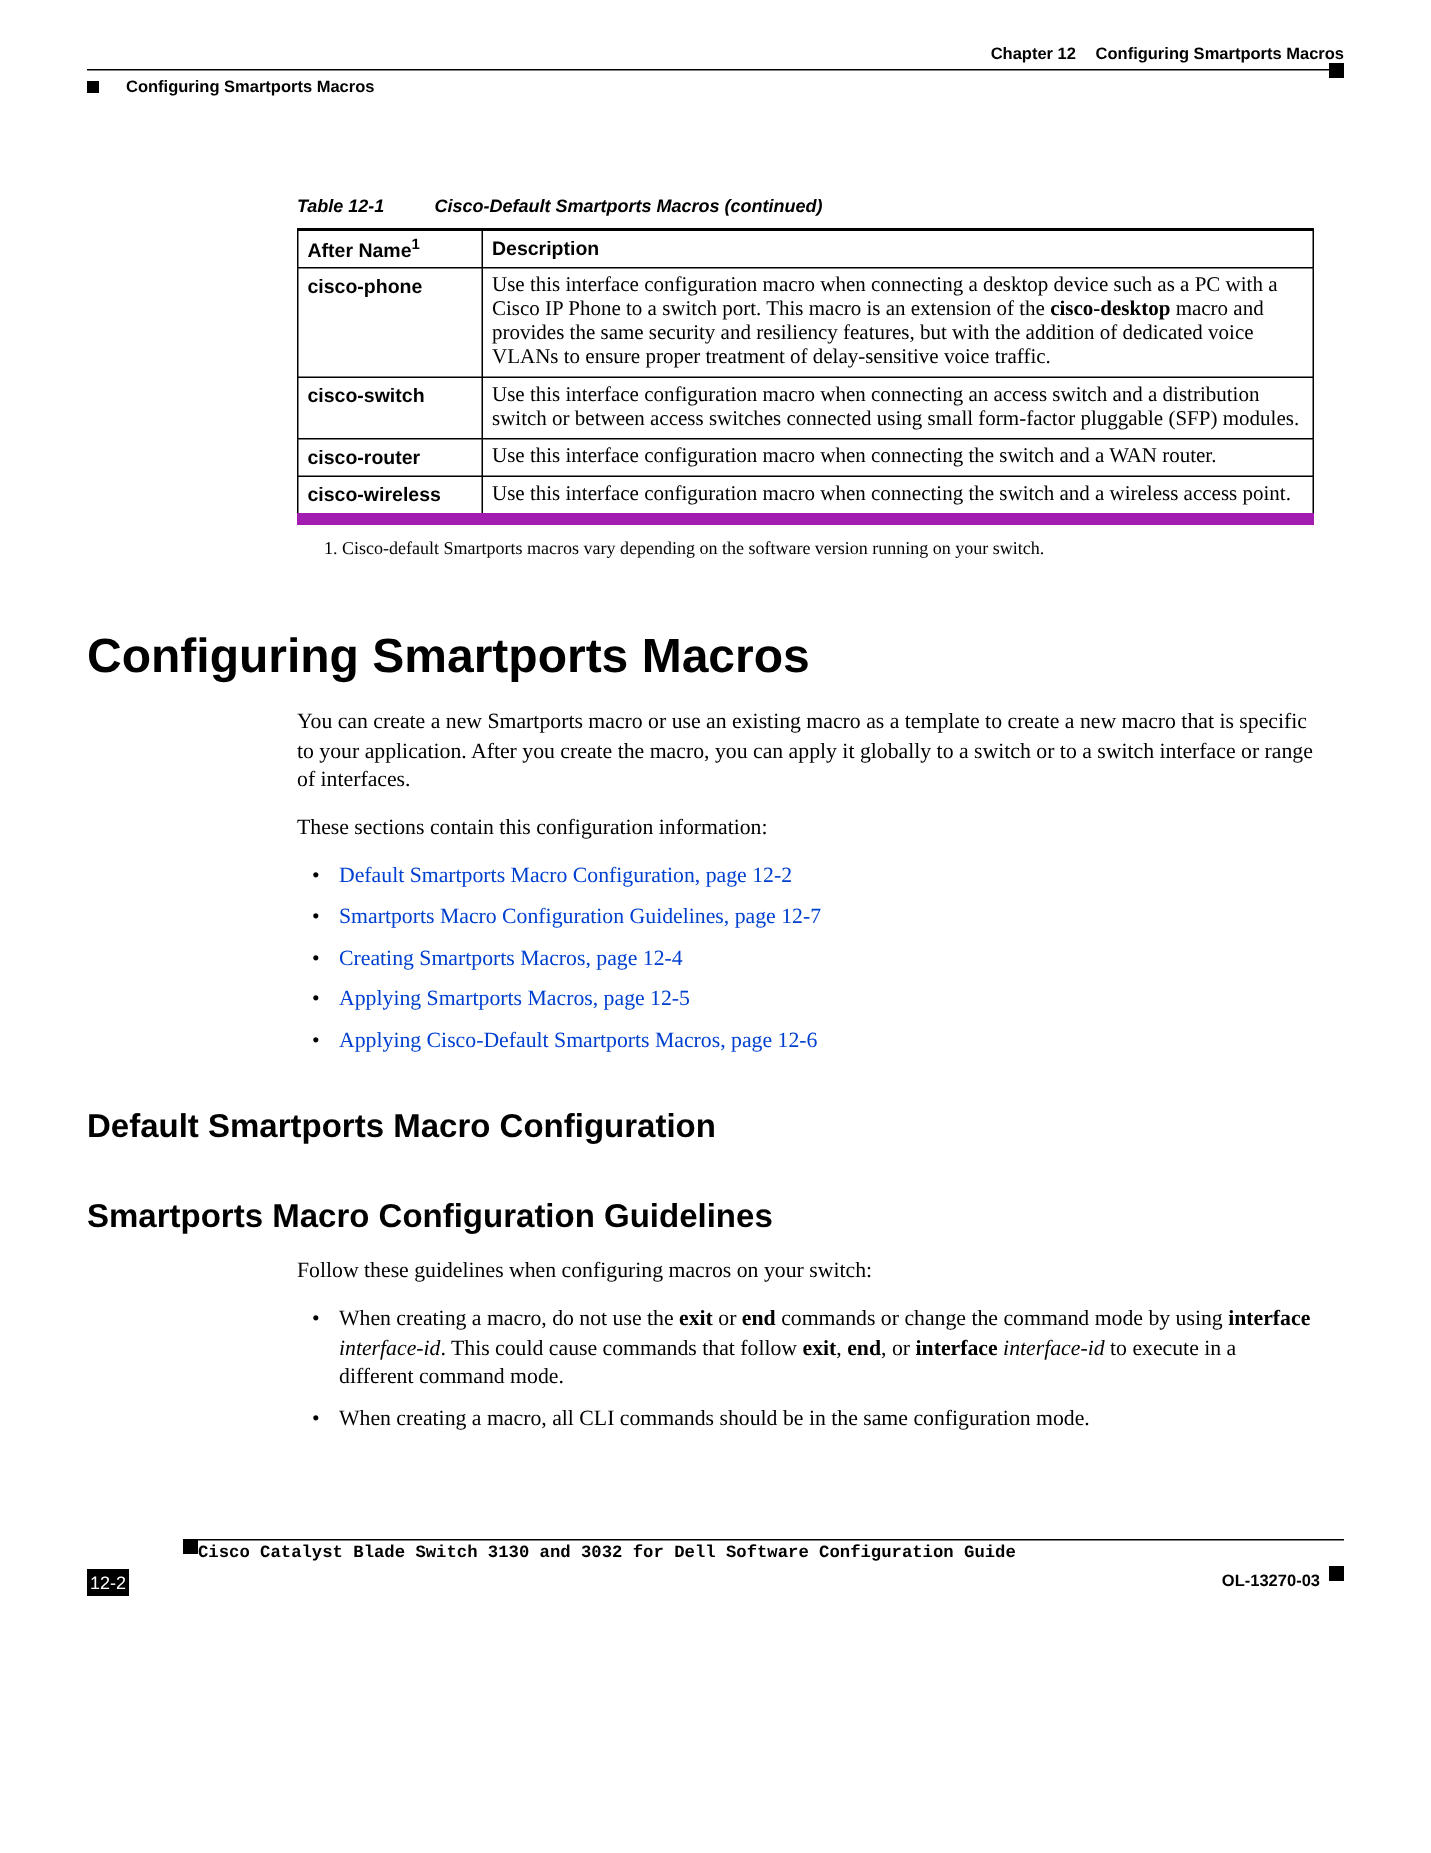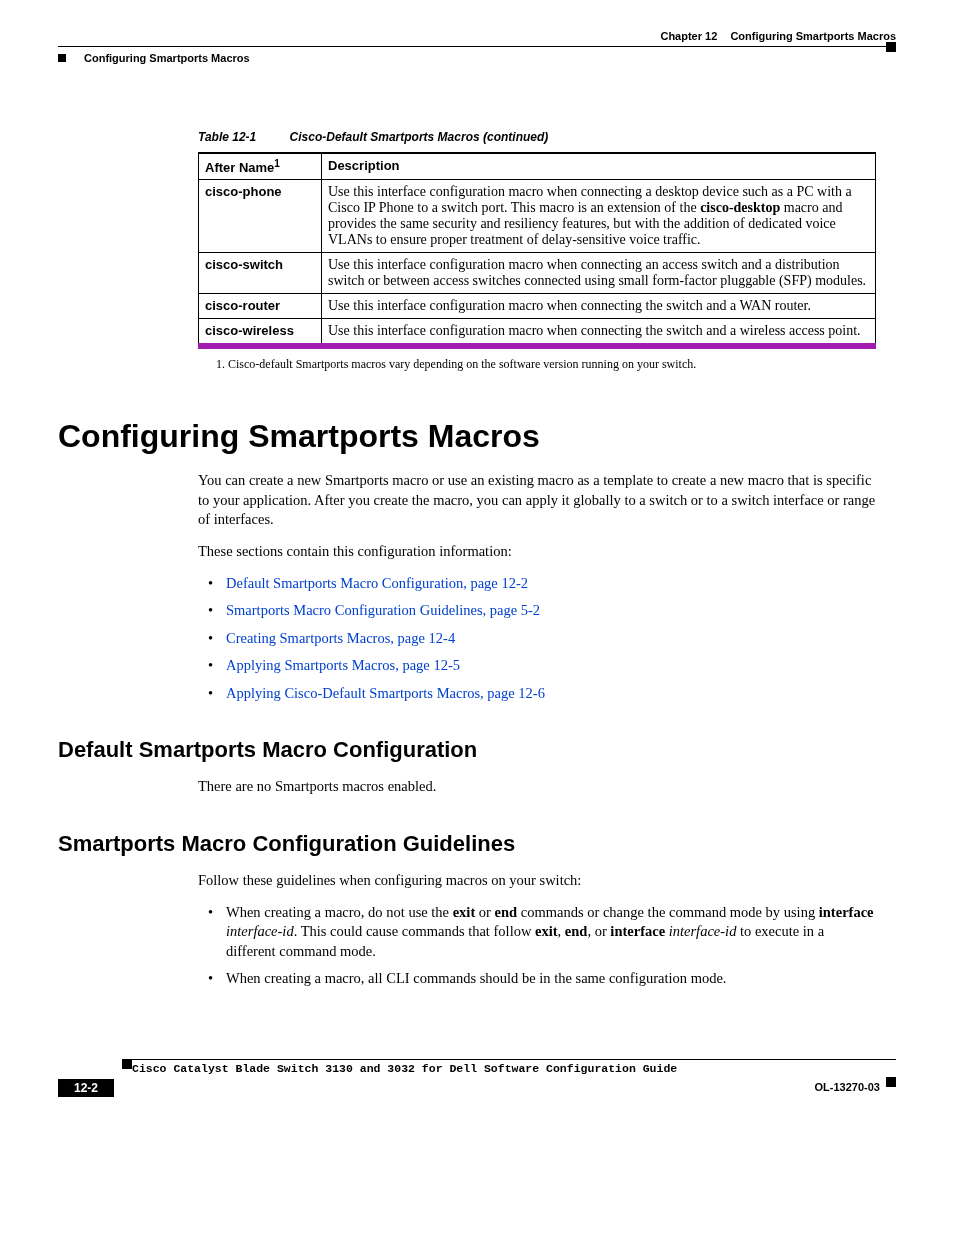--- a/index.html
+++ b/index.html
@@ -77,21 +77,21 @@
     padding: 4px 6px;
     vertical-align: top;
     text-align: left;
   }
   table.macros th {
     font-family: Arial, Helvetica, sans-serif;
     font-weight: bold;
     font-size: 13px;
     border-top: 2px solid #000;
   }
-  table.macros tr:last-child td { border-bottom: 6px solid #a21caf; }
+  table.macros tr:last-child td { border-bottom: 8px solid #a21caf; }
   table.macros .c1 { width: 110px; font-family: Arial, Helvetica, sans-serif; font-weight:bold; font-size:13px; }
   .sup { font-size: 10px; vertical-align: super; }
 
   .tnote {
     font-size: 12px;
     margin: 8px 0 0 18px;
     text-indent: -18px;
     padding-left: 18px;
   }
 
@@ -125,22 +125,22 @@
   .ftr-rule { border-top:1px solid #000; margin-bottom:2px; }
   .ftr-title {
     font-family: Liberation Mono, monospace;
     font-weight: bold;
     font-size: 11.5px;
   }
   .ftr-pagebox {
     position:absolute; left:0; top:20px;
     background:#000; color:#fff;
     font-family: Arial, Helvetica, sans-serif;
-    font-weight:bold; font-size:12px;
-    padding: 2px 16px;
+    font-weight:normal; font-size:12px;
+    padding: 2px 2px;
   }
   .ftr-ol {
     position:absolute; right:16px; top:22px;
     font-family: Arial, Helvetica, sans-serif;
     font-weight:bold; font-size:11px;
   }
   .ftr-sq { position:absolute; right:0; top:-1px; }
   .ftr-sq-left { position:absolute; left:58px; top:-1px; }
 </style>
 </head>
@@ -196,28 +196,27 @@
       </table>
 
     <div class="tnote">1.   Cisco-default Smartports macros vary depending on the software version running on your switch.</div>
 
     <h1 class="sec">Configuring Smartports Macros</h1>
     <p class="body">You can create a new Smartports macro or use an existing macro as a template to create a new macro that is specific to your application. After you create the macro, you can apply it globally to a switch or to a switch interface or range of interfaces.</p>
     <p class="body">These sections contain this configuration information:</p>
 
     <ul class="links">
       <li><span class="link">Default Smartports Macro Configuration, page 12-2</span></li>
-      <li><span class="link">Smartports Macro Configuration Guidelines, page 5-2</span></li>
+      <li><span class="link">Smartports Macro Configuration Guidelines, page 12-7</span></li>
       <li><span class="link">Creating Smartports Macros, page 12-4</span></li>
       <li><span class="link">Applying Smartports Macros, page 12-5</span></li>
       <li><span class="link">Applying Cisco-Default Smartports Macros, page 12-6</span></li>
     </ul>
 
     <h2 class="sub">Default Smartports Macro Configuration</h2>
-    <p class="body">There are no Smartports macros enabled.</p>
 
     <h2 class="sub">Smartports Macro Configuration Guidelines</h2>
     <p class="body">Follow these guidelines when configuring macros on your switch:</p>
 
     <ul class="bullets">
       <li>
         <span>When creating a macro, do not use the </span><b>exit</b><span> or </span><b>end</b><span> commands or change the command mode by using </span><b>interface</b><i> interface-id</i><span>. This could cause commands that follow </span><b>exit</b><span>, </span><b>end</b><span>, or </span><b>interface</b><i> interface-id</i><span> to execute in a different command mode.</span>
       </li>
       <li>When creating a macro, all CLI commands should be in the same configuration mode.</li>
     </ul>

